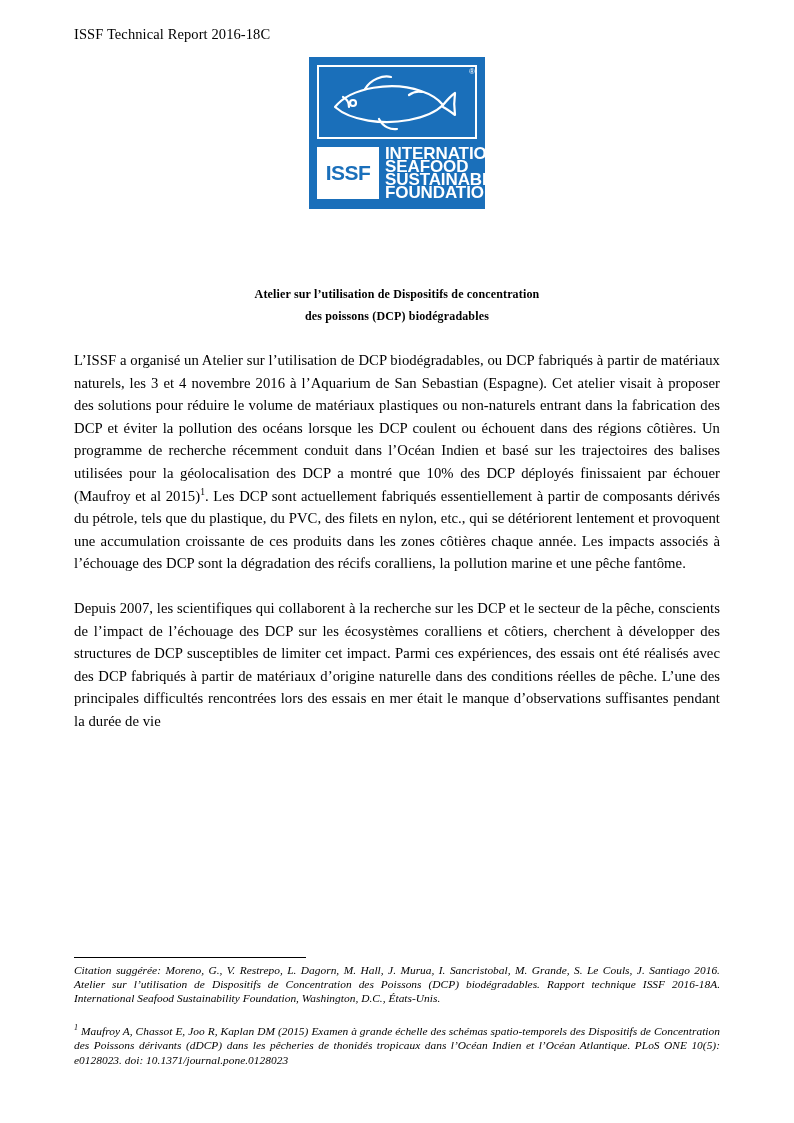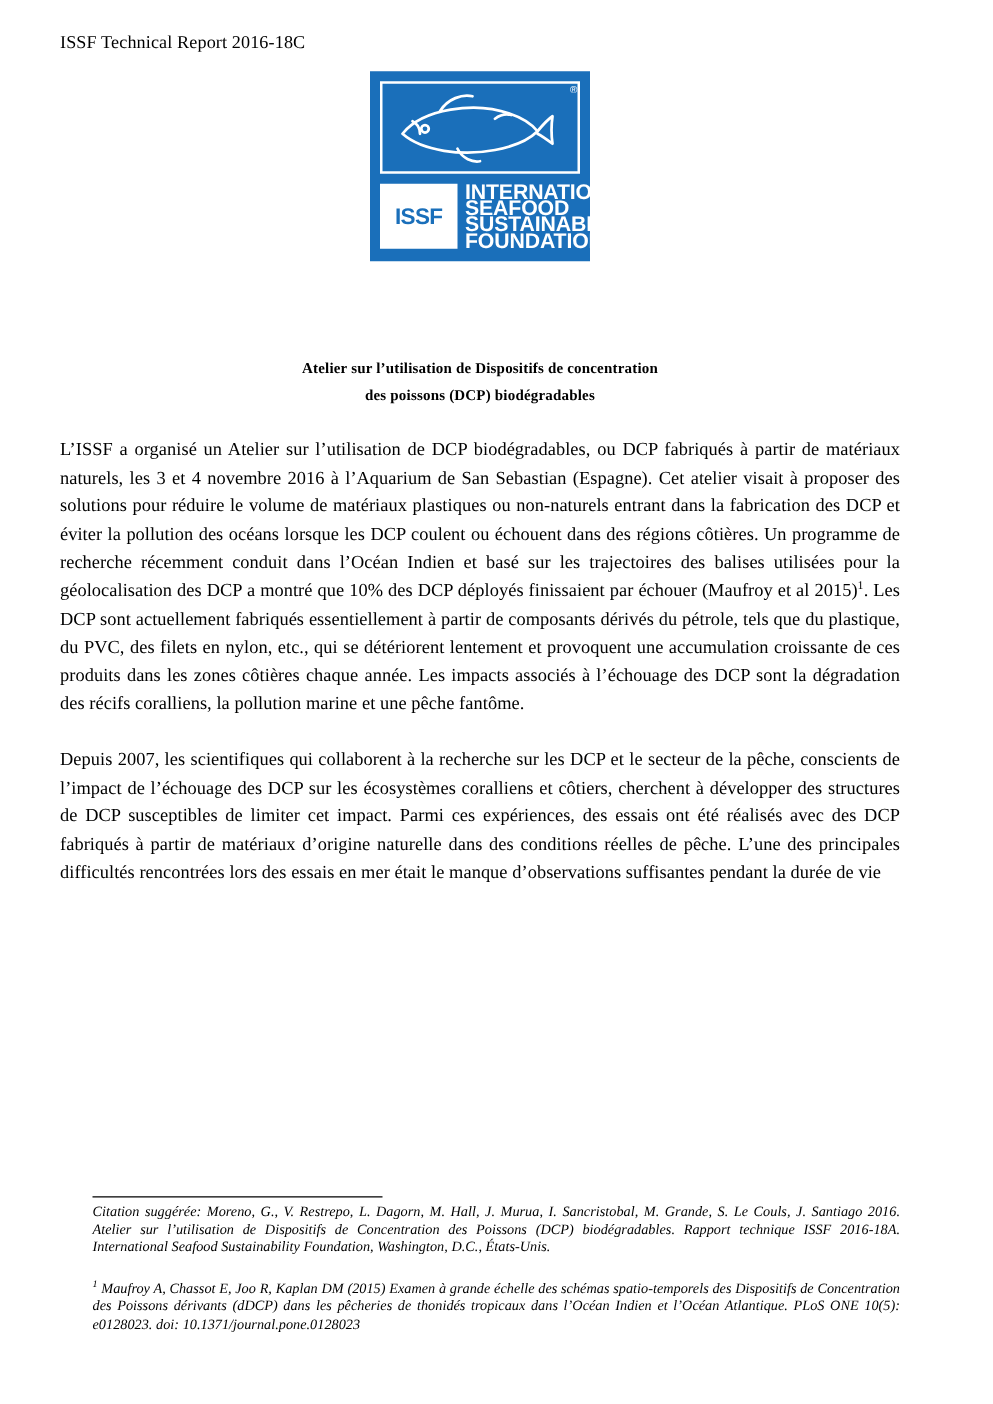--- a/index.html
+++ b/index.html
@@ -13,21 +13,21 @@
     font-family: "Liberation Serif", serif;
     color: #000000;
     position: relative;
     overflow: hidden;
   }
   .page {
     position: relative;
     width: 794px;
     height: 1123px;
     box-sizing: border-box;
-    padding: 26px 74px 20px 48px;
+    padding: 26px 74px 20px 74px;
   }
   .header-line {
     font-family: "Liberation Serif", serif;
     font-size: 14.5px;
     letter-spacing: 0.1px;
     color: #000;
     margin: 0 0 4px 0;
   }
 
   
@@ -75,21 +75,21 @@
     height: 52px;
     background: #ffffff;
     display: flex;
     align-items: center;
     justify-content: center;
   }
   .logo .issf-text {
     color: #1a6fba;
     font-family: "Liberation Sans", sans-serif;
     font-weight: bold;
-    font-size: 18px;
+    font-size: 21px;
     letter-spacing: -0.5px;
   }
   .logo .words {
     position: absolute;
     left: 76px;
     top: 90px;
     right: 6px;
     color: #ffffff;
     font-family: "Liberation Sans", sans-serif;
     font-weight: bold;

